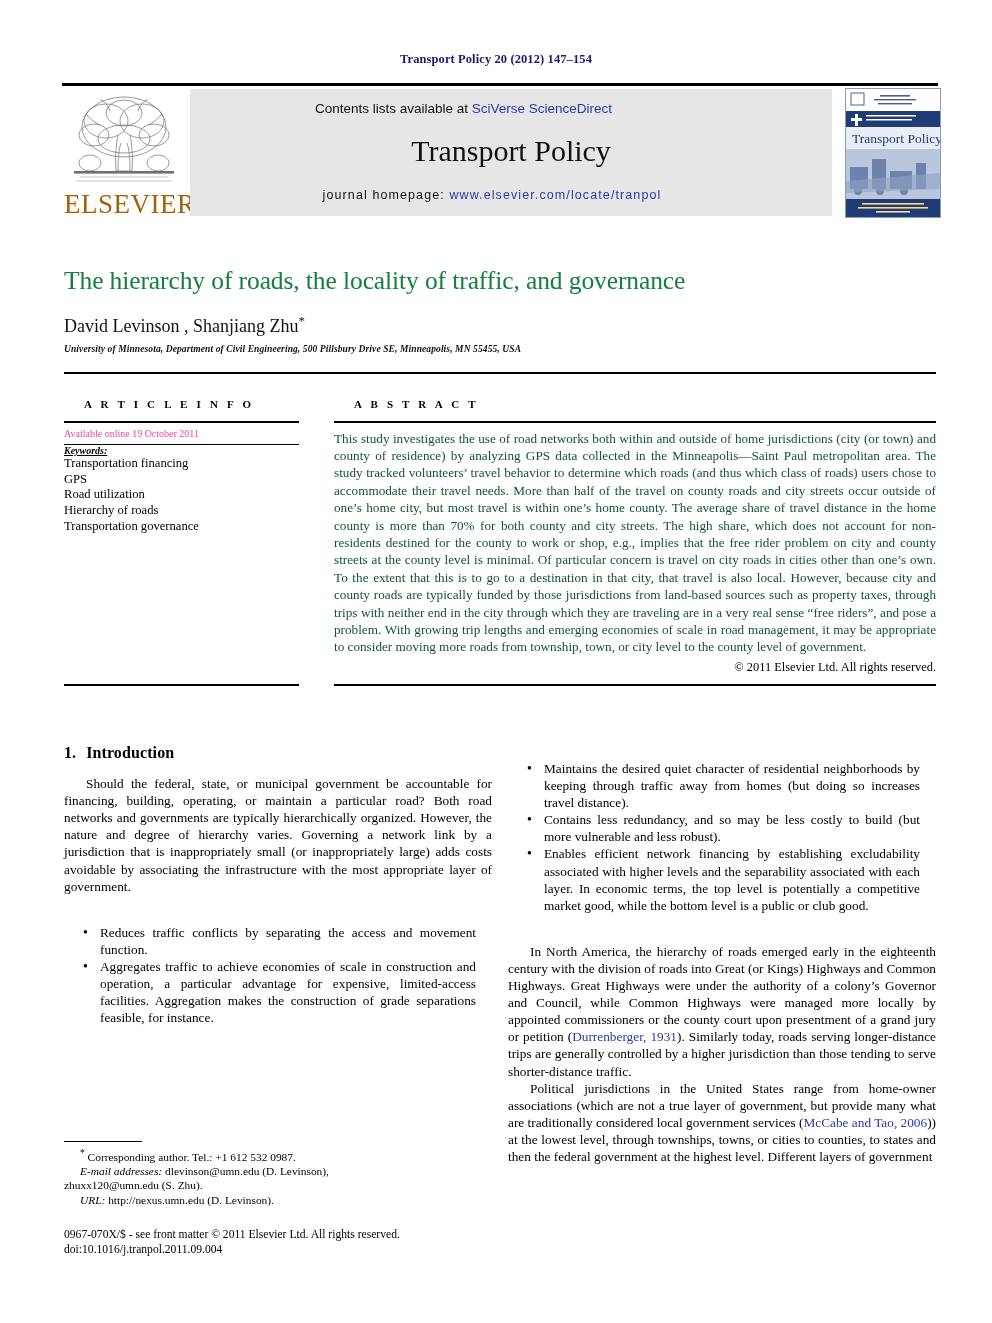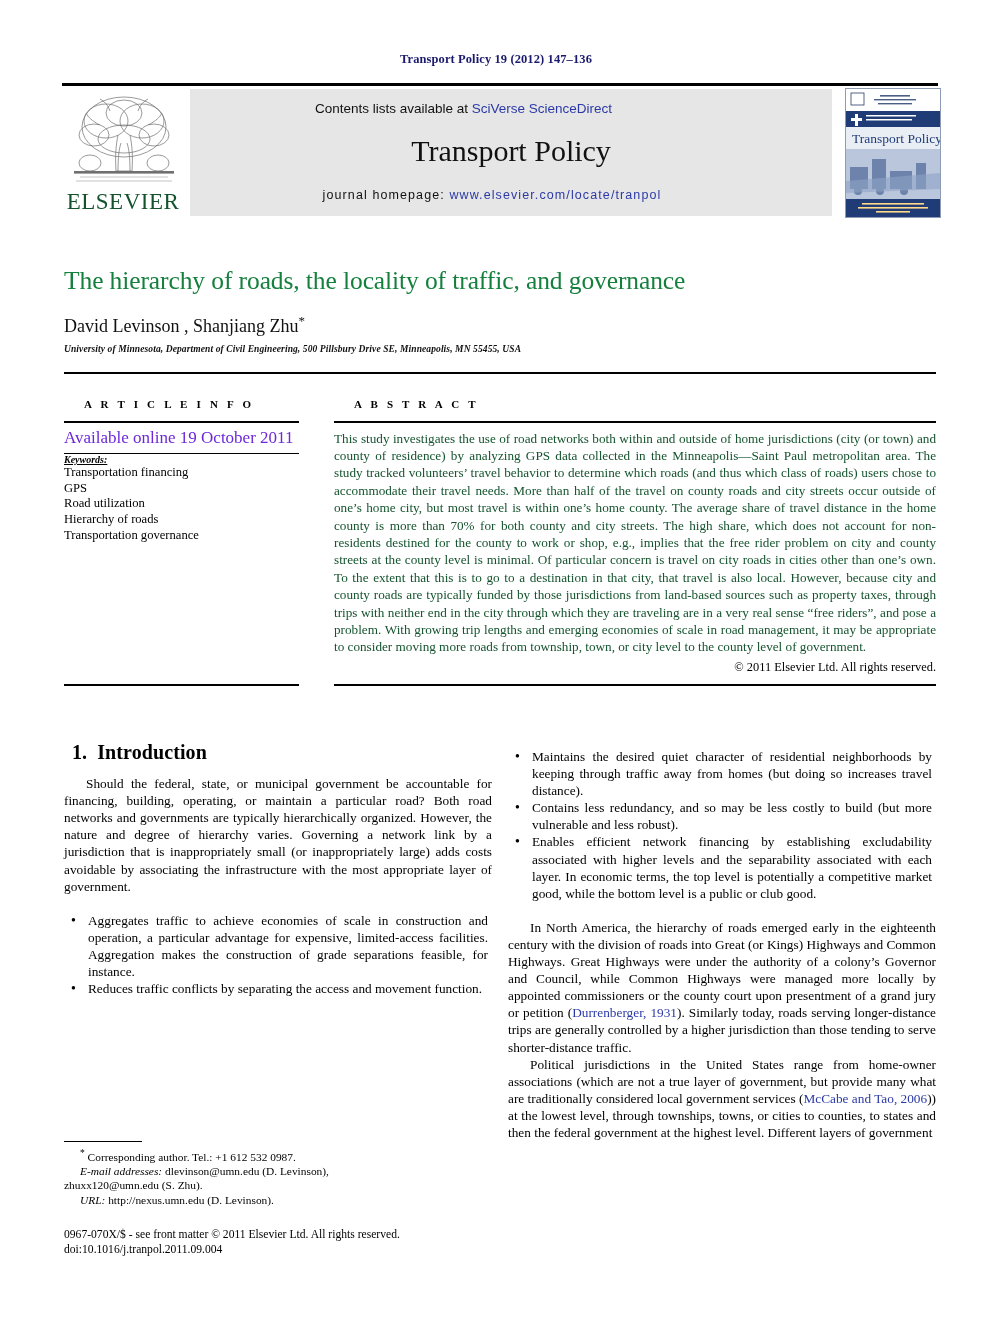--- a/index.html
+++ b/index.html
@@ -62,23 +62,23 @@
     width: 108px;
     height: 96px;
     overflow: hidden;
   }
   .elsevier-word {
     position: absolute;
     left: 2px; top: 100px;
     width: 118px;
     text-align: center;
     font-family: "Liberation Serif", serif;
-    font-size: 23px;
+    font-size: 27px;
     letter-spacing: .5px;
-    color: #14532d;
+    color: #a16207;
   }
   .grey-band {
     position: absolute;
     left: 128px; top: 6px;
     width: 642px;
     height: 127px;
     background: #e6e6e6;
   }
   .contents-line {
     position: absolute;
@@ -182,22 +182,22 @@
     margin-left: 20px;
   }
   .thin-rule {
     height: 1.6px;
     background: #000;
     margin-top: 11px;
   }
   .avail {
     margin-top: 5px;
     font-family: "Liberation Serif", serif;
-    font-size: 17px;
-    color: #6d28d9;
+    font-size: 10px;
+    color: #ec4899;
   }
   .avail-rule {
     height: 1.6px;
     background: #000;
     margin-top: 5px;
   }
   .kw-head {
     font-family: "Liberation Serif", serif;
     font-style: italic;
     font-weight: bold;
@@ -246,36 +246,36 @@
     font-family: "Liberation Serif", serif;
     font-size: 13.3px;
     line-height: 17.1px;
     text-align: justify;
     color: #000;
   }
   .col-left { left: 64px; }
   .col-right { left: 508px; }
 
   h2.sec-title {
-    margin: 0 0 14px 8px;
-    font-family: "Liberation Serif", serif;
-    font-size: 20px;
+    margin: 0 0 14px 0;
+    font-family: "Liberation Serif", serif;
+    font-size: 16px;
     font-weight: bold;
     letter-spacing: .1px;
   }
   h2.sec-title .num { margin-right: 10px; }
 
   p.para {
     margin: 0;
     text-indent: 22px;
   }
   .gap { height: 13px; }
 
   ul.bul {
-    margin: 4px;
+    margin: 16px;
     padding: 0;
     list-style: none;
   }
   ul.bul li {
     position: relative;
     padding-left: 20px;
     margin-bottom: 0px;
     text-align: justify;
   }
   ul.bul li::before {
@@ -315,21 +315,21 @@
     font-size: 11.6px;
     line-height: 14.6px;
     color: #000;
   }
 </style>
 </head>
 <body>
 
 <div class="page">
 
-  <div class="running-head">Transport Policy 19 (2012) 147–136</div>
+  <div class="running-head">Transport Policy 20 (2012) 147–154</div>
 
   <div class="masthead">
     <div class="masthead-rule"></div>
 
     <div class="elsevier-logo">
       <div class="tree-box">
         <svg width="108" height="96" viewBox="0 0 108 96" xmlns="http://www.w3.org/2000/svg">
           <g stroke="#6f6f6f" stroke-width="0.7" fill="none">
             <ellipse cx="54" cy="36" rx="42" ry="30"></ellipse>
             <ellipse cx="36" cy="30" rx="22" ry="17"></ellipse>
@@ -437,22 +437,22 @@
   <div class="rule-info-bottom-left"></div>
   <div class="rule-info-bottom-right"></div>
 
   <div class="col col-left">
     <h2 class="sec-title">
       <span class="num">1.</span><span>Introduction</span>
     </h2>
     <p class="para">Should the federal, state, or municipal government be accountable for financing, building, operating, or maintain a particular road? Both road networks and governments are typically hierarchically organized. However, the nature and degree of hierarchy varies. Governing a network link by a jurisdiction that is inappropriately small (or inappropriately large) adds costs avoidable by associating the infrastructure with the most appropriate layer of government.</p>
     <div class="gap"></div>
     <ul class="bul">
+      <li>Reduces traffic conflicts by separating the access and movement function.</li>
       <li>Aggregates traffic to achieve economies of scale in construction and operation, a particular advantage for expensive, limited-access facilities. Aggregation makes the construction of grade separations feasible, for instance.</li>
-      <li>Reduces traffic conflicts by separating the access and movement function.</li>
     </ul>
   </div>
 
   <div class="col col-right">
     <ul class="bul">
       <li>Maintains the desired quiet character of residential neighborhoods by keeping through traffic away from homes (but doing so increases travel distance).</li>
       <li>Contains less redundancy, and so may be less costly to build (but more vulnerable and less robust).</li>
       <li>Enables efficient network financing by establishing excludability associated with higher levels and the separability associated with each layer. In economic terms, the top level is potentially a competitive market good, while the bottom level is a public or club good.</li>
     </ul>
     <div class="gap"></div>

